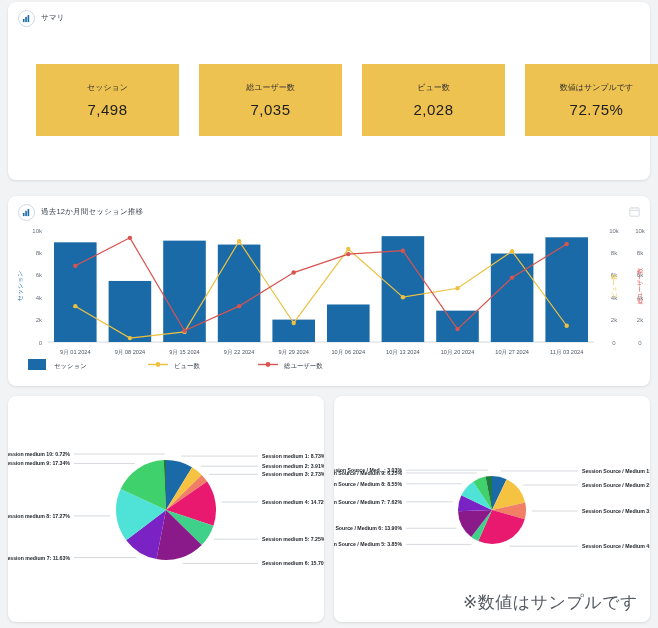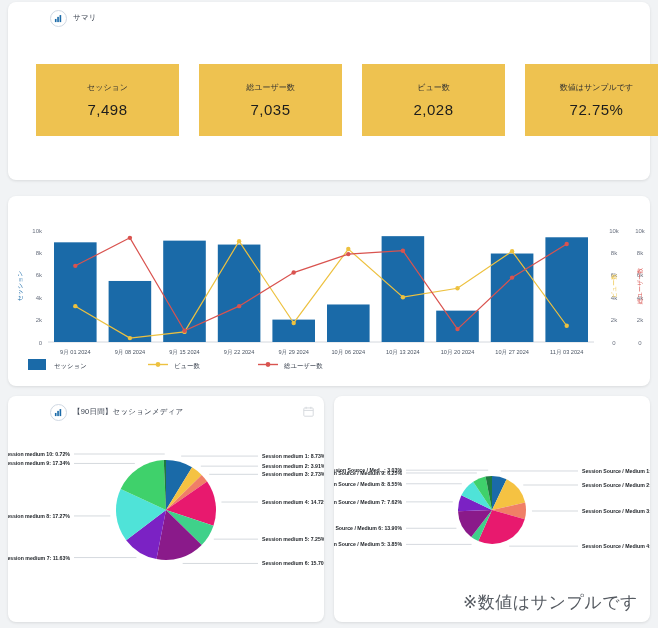--- a/index.html
+++ b/index.html
@@ -9,21 +9,20 @@
     font-family:"Liberation Sans","DejaVu Sans",sans-serif;
     -webkit-font-smoothing:antialiased;
     overflow:hidden;
   }
   .card{
     background:#ffffff;
     border-radius:8px;
     box-shadow:0 1px 3px rgba(0,0,0,.10);
     position:relative;
     box-sizing:border-box;
-    padding-left:32px;
   }
   .card-head{
     display:flex;align-items:center;gap:6px;
     padding:6px 10px 0 10px;
     height:20px;
   }
   .chip-icon{
     width:15px;height:15px;border-radius:50%;
     border:1px solid #cfd8e3;
     background:#fff;
@@ -94,20 +93,38 @@
       <div class="kpi-value">2,028</div>
     </div>
     <div class="kpi">
       <div class="kpi-label">数値はサンプルです</div>
       <div class="kpi-value">72.75%</div>
     </div>
   </div>
 </div>
 
 <div class="card" id="trend-card">
+  <div class="card-head">
+    <span class="chip-icon">
+      <svg width="9" height="9" viewBox="0 0 10 10" aria-hidden="true">
+        <rect x="1" y="5.5" width="1.8" height="3.5" fill="#1a6aa8"></rect>
+        <rect x="3.6" y="3.2" width="1.8" height="5.8" fill="#1a6aa8"></rect>
+        <rect x="6.2" y="1.2" width="1.8" height="7.8" fill="#1a6aa8"></rect>
+      </svg>
+    </span>
+    <span class="card-title">過去12か月間セッション推移</span>
+    <span class="cal-icon">
+      <svg width="11" height="11" viewBox="0 0 14 14" aria-hidden="true">
+        <rect x="1" y="2.5" width="12" height="10.5" rx="1.2" fill="none" stroke="#9aa2ad" stroke-width="1.1"></rect>
+        <line x1="1" y1="5.6" x2="13" y2="5.6" stroke="#9aa2ad" stroke-width="1.1"></line>
+        <line x1="4" y1="1" x2="4" y2="3.6" stroke="#9aa2ad" stroke-width="1.1"></line>
+        <line x1="10" y1="1" x2="10" y2="3.6" stroke="#9aa2ad" stroke-width="1.1"></line>
+      </svg>
+    </span>
+  </div>
   <svg class="plot" id="trend-plot" viewBox="0 0 642 170">
       <line x1="40" y1="126" x2="586" y2="126" stroke="#c9ced6" stroke-width="0.8"></line>
       <text x="34" y="128.5" font-size="6" fill="#6b7280" text-anchor="end">0</text>
       <text x="34" y="106.1" font-size="6" fill="#6b7280" text-anchor="end">2k</text>
       <text x="34" y="83.69999999999999" font-size="6" fill="#6b7280" text-anchor="end">4k</text>
       <text x="34" y="61.3" font-size="6" fill="#6b7280" text-anchor="end">6k</text>
       <text x="34" y="38.89999999999999" font-size="6" fill="#6b7280" text-anchor="end">8k</text>
       <text x="34" y="16.5" font-size="6" fill="#6b7280" text-anchor="end">10k</text>
       <text x="0" y="0" font-size="6" fill="#1a6aa8" text-anchor="middle" transform="translate(14,70) rotate(-90)">セッション</text>
       <text x="606" y="128.5" font-size="6" fill="#6b7280" text-anchor="middle">0</text>
@@ -171,38 +188,20 @@
       <line x1="140" y1="148.5" x2="160" y2="148.5" stroke="#edc13f" stroke-width="1.4"></line>
       <circle cx="150" cy="148.5" r="2.4" fill="#edc13f"></circle>
       <text x="166" y="151.5" font-size="6.4" fill="#3b4350">ビュー数</text>
       <line x1="250" y1="148.5" x2="270" y2="148.5" stroke="#d9534f" stroke-width="1.4"></line>
       <circle cx="260" cy="148.5" r="2.4" fill="#d9534f"></circle>
       <text x="276" y="151.5" font-size="6.4" fill="#3b4350">総ユーザー数</text>
     </svg>
 </div>
 
 <div class="card" id="pie-card-left">
-  <div class="card-head">
-    <span class="chip-icon">
-      <svg width="9" height="9" viewBox="0 0 10 10" aria-hidden="true">
-        <rect x="1" y="5.5" width="1.8" height="3.5" fill="#1a6aa8"></rect>
-        <rect x="3.6" y="3.2" width="1.8" height="5.8" fill="#1a6aa8"></rect>
-        <rect x="6.2" y="1.2" width="1.8" height="7.8" fill="#1a6aa8"></rect>
-      </svg>
-    </span>
-    <span class="card-title">【90日間】セッションメディア</span>
-    <span class="cal-icon">
-      <svg width="11" height="11" viewBox="0 0 14 14" aria-hidden="true">
-        <rect x="1" y="2.5" width="12" height="10.5" rx="1.2" fill="none" stroke="#9aa2ad" stroke-width="1.1"></rect>
-        <line x1="1" y1="5.6" x2="13" y2="5.6" stroke="#9aa2ad" stroke-width="1.1"></line>
-        <line x1="4" y1="1" x2="4" y2="3.6" stroke="#9aa2ad" stroke-width="1.1"></line>
-        <line x1="10" y1="1" x2="10" y2="3.6" stroke="#9aa2ad" stroke-width="1.1"></line>
-      </svg>
-    </span>
-  </div>
   <svg class="pie-svg" id="pie-left" viewBox="0 0 316 208">
       <path d="M 158 96 L 158 46 A 50 50 0 0 1 184.07133466095365 53.335195898767374 Z" fill="#1a6aa8"></path>
       <path d="M 158 96 L 184.07133466095365 53.335195898767374 A 50 50 0 0 1 193.66496900568364 60.95702658415492 Z" fill="#f5c242"></path>
       <path d="M 158 96 L 193.66496900568364 60.95702658415492 A 50 50 0 0 1 199.12309292273892 67.55898685932969 Z" fill="#f07f66"></path>
       <path d="M 158 96 L 199.12309292273892 67.55898685932969 A 50 50 0 0 1 205.46469347502173 111.71950614116835 Z" fill="#e8196e"></path>
       <path d="M 158 96 L 205.46469347502173 111.71950614116835 A 50 50 0 0 1 193.7089771333039 130.99812783697405 Z" fill="#3fd18a"></path>
       <path d="M 158 96 L 193.7089771333039 130.99812783697405 A 50 50 0 0 1 148.5075261342953 145.09066041426732 Z" fill="#8a1a8a"></path>
       <path d="M 158 96 L 148.5075261342953 145.09066041426732 A 50 50 0 0 1 118.16717362520387 126.2216138383665 Z" fill="#7b22c4"></path>
       <path d="M 158 96 L 118.16717362520387 126.2216138383665 A 50 50 0 0 1 112.67871155102074 74.88174218065281 Z" fill="#4fe3d8"></path>
       <path d="M 158 96 L 112.67871155102074 74.88174218065281 A 50 50 0 0 1 155.7388247458534 46.05115530395087 Z" fill="#3fd16b"></path>

